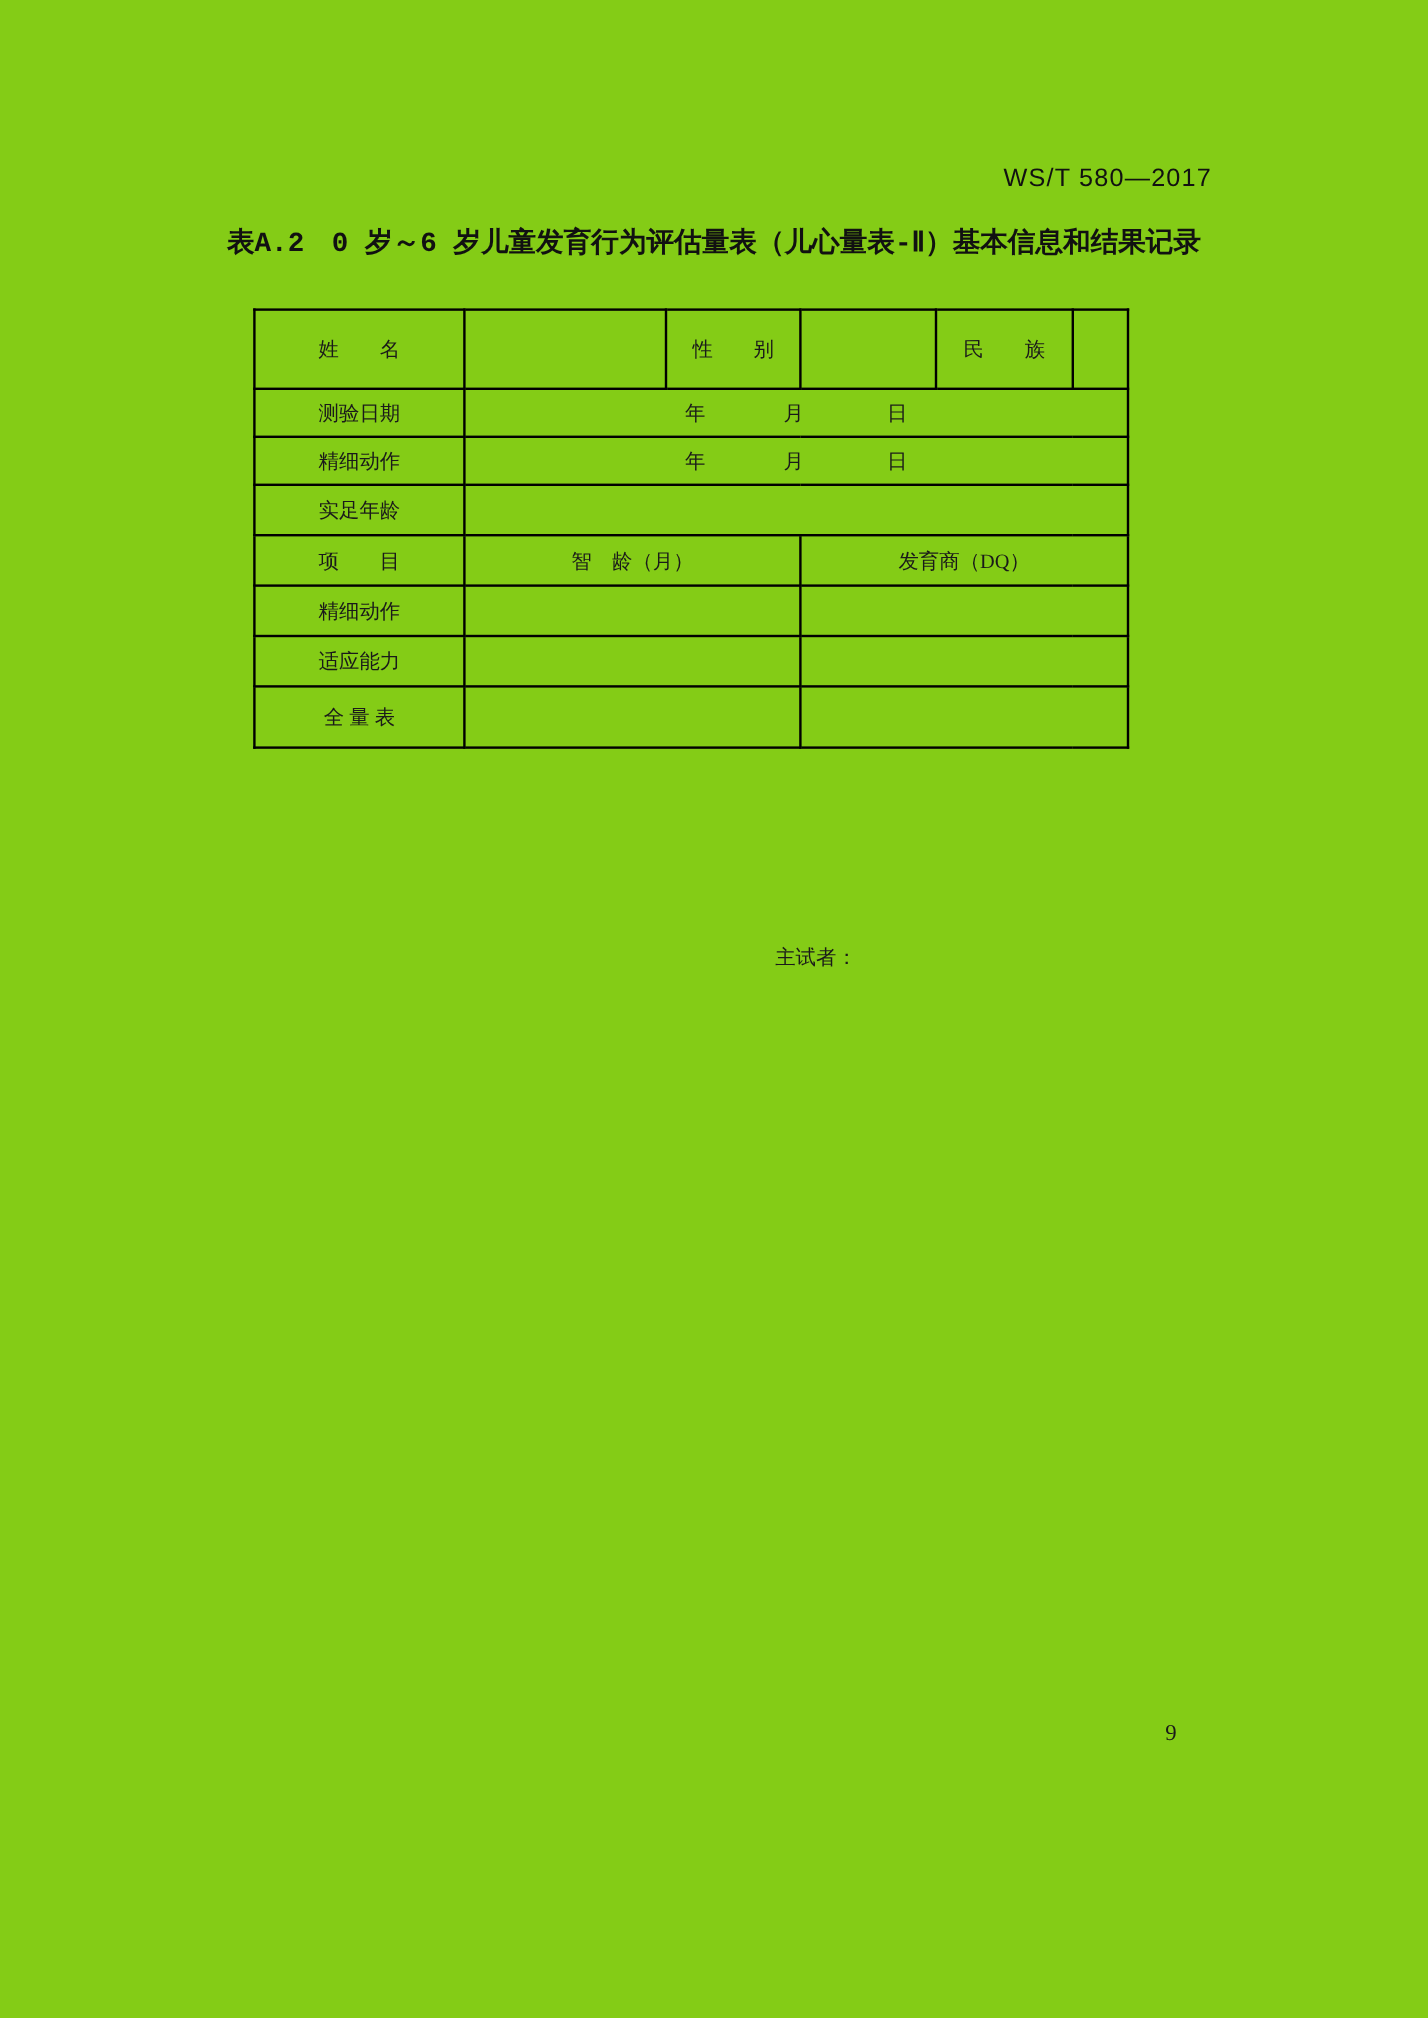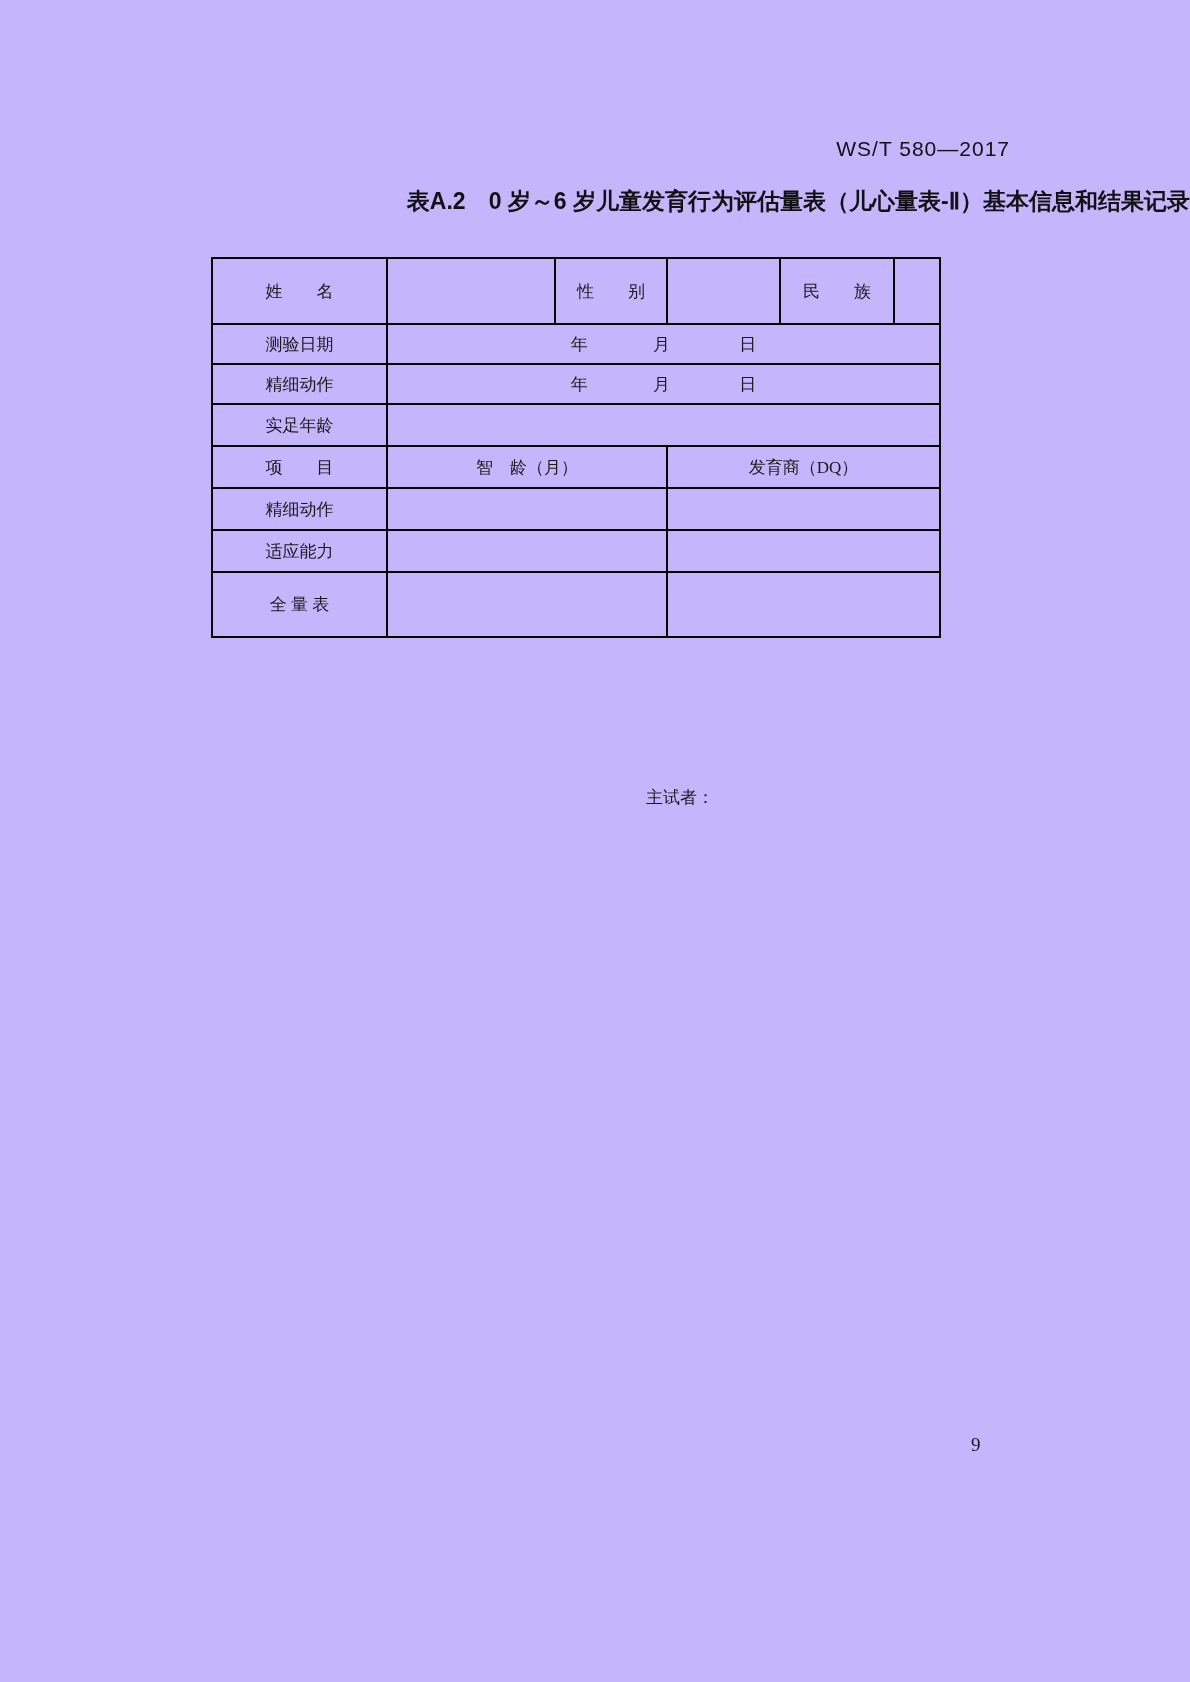--- a/index.html
+++ b/index.html
@@ -1,38 +1,38 @@
 <!DOCTYPE html>
 <html><head>
 <meta charset="utf-8">
 <style>
   * { margin:0; padding:0; box-sizing:border-box; }
   html,body { background:#ffffff; }
   .page {
     position:relative;
     width:1190px; height:1682px;
-    background:#c4b5fd;
+    background:#84cc16;
     color:#1a1a1a;
     font-family:"Liberation Serif", serif;
     overflow:hidden;
   }
   .std-header {
     position:absolute;
     top:137px; right:180px;
     font-family:"Liberation Sans", sans-serif;
     font-size:21px;
     letter-spacing:1px;
     color:#111;
     white-space:nowrap;
   }
   .doc-title {
     position:absolute;
     top:186px; left:0; width:100%;
-    text-align:right;
-    font-family:Liberation Sans, sans-serif;
+    text-align:center;
+    font-family:Liberation Mono, monospace;
     font-weight:bold;
     font-size:23px;
     color:#111;
     white-space:nowrap;
   }
   table.form-table {
     position:absolute;
     left:211px; top:257px;
     width:728px;
     border-collapse:collapse;
@@ -43,21 +43,21 @@
     font-size:17px;
     text-align:center;
     vertical-align:middle;
     padding:0;
     white-space:nowrap;
     overflow:hidden;
   }
   tr.h50 td { height:66px; }
   tr.h40 td { height:40px;margin-left:24px; }
   tr.h42 td { height:42px; }
-  tr.h51 td { height:65px;margin-left:28px; }
+  tr.h51 td { height:51px;margin-left:28px; }
   td.date-cell {
     text-align:left;
     padding-left:145px;
   }
   td.date-cell .gap-m { margin-left:61px; }
   td.date-cell .gap-d { margin-left:65px; }
   .examiner {
     position:absolute;
     left:646px; top:786px;
     font-size:17px;

